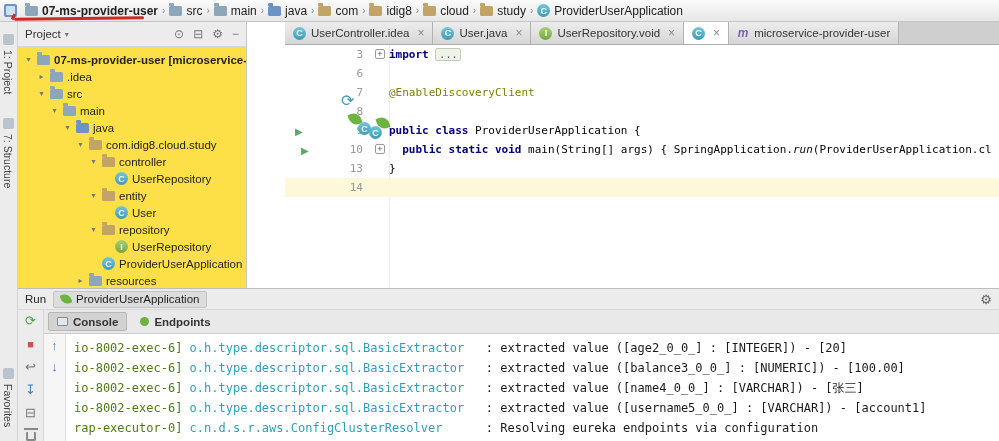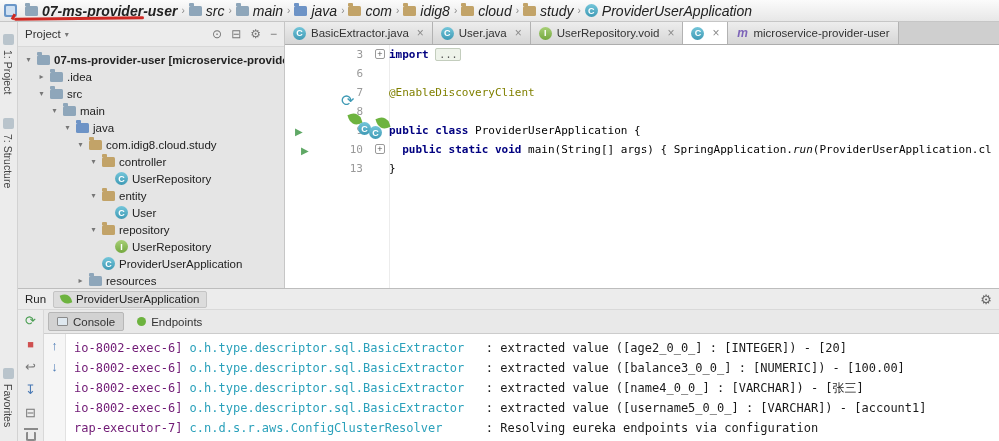--- a/index.html
+++ b/index.html
@@ -6,36 +6,36 @@
   body { font-family:"Liberation Sans", sans-serif; background:#e8e8e8; }
   #app { position:relative; width:999px; height:441px; background:#fff; overflow:hidden; font-size:12px; color:#222; }
 
   
   #breadcrumb { position:absolute; left:0; top:0; width:100%; height:22px;
     background:linear-gradient(#fbfbfb,#e7e7e7); border-bottom:1px solid #c6c6c6;
     display:flex; align-items:center; padding-left:4px; z-index:30; }
   .app-ico { width:13px; height:13px; background:#6a96c8; border-radius:2px; margin-right:5px; position:relative; }
   .app-ico::after { content:""; position:absolute; left:2px; top:2px; right:2px; bottom:2px; background:#cfe0f2; border-radius:1px; }
   .bc-item { display:flex; align-items:center; gap:4px; padding:0 3px; height:100%; }
-  .bc-label { font-size:14px; color:#222; white-space:nowrap;font-style:italic; }
+  .bc-label { font-size:12px; color:#222; white-space:nowrap; }
   .bc-item.first .bc-label { font-weight:bold; }
   .sep { color:#8a8a8a; font-size:10px; margin:0 1px; }
   #red-underline { position:absolute; left:14px; top:17px; width:130px; height:3px;
     background:#ce2a24; border-radius:2px; transform:rotate(-0.7deg); z-index:40; }
   #red-underline::before { content:""; position:absolute; left:-2px; top:-4px; width:3px; height:6px; background:#ce2a24; transform:rotate(28deg); }
 
   
   #left-strip { position:absolute; left:0; top:22px; width:18px; height:419px;
     background:#ececec; border-right:1px solid #d2d2d2; z-index:20; }
   .stripico { position:absolute; left:3px; width:11px; height:11px; background:#b9c4cc; border-radius:2px; }
   .vl { position:absolute; left:2px; writing-mode:vertical-rl; font-size:10.5px; color:#444; white-space:nowrap; }
 
   
-  #project-panel { position:absolute; left:18px; top:22px; width:267px; height:266px;
-    background:#e5e5e5; border-right:1px solid #c6c6c6; overflow:hidden; }
+  #project-panel { position:absolute; left:18px; top:22px; width:229px; height:266px;
+    background:#fde047; border-right:1px solid #c6c6c6; overflow:hidden; }
   #project-header { height:25px; background:#ececec; border-bottom:1px solid #d8d8d8;
     display:flex; align-items:center; padding:0 7px; gap:4px; }
   #project-title { font-size:11.5px; color:#333; }
   .caret { font-size:8px; color:#777; }
   .hdr-icons { margin-left:auto; display:flex; gap:9px; color:#777; font-size:12px; }
   .hdr-icons span { cursor:default; }
   #tree { padding-top:4px; }
   .trow { display:flex; align-items:center; height:17px; gap:4px; font-size:11.5px;
     white-space:nowrap; padding-left:calc(6px + var(--i)*13px); }
   .trow .tlabel.bold { font-weight:bold; }
@@ -93,30 +93,30 @@
     border-right:1px solid #d8d8d8; display:flex; flex-direction:column; align-items:center; gap:9px; padding-top:4px; }
   .tbico { font-size:13px; line-height:14px; color:#777; }
   .tbico.green { color:#4a9e52; }
   .tbico.red { color:#cf5050; font-size:11px; }
   .tbico.blue { color:#4a7ab5; }
   .trash { width:10px; height:11px; border:2px solid #8a8a8a; border-top:none; border-radius:1px 1px 2px 2px; position:relative; margin-top:3px; }
   .trash::before { content:""; position:absolute; top:-4px; left:-4px; width:14px; height:2px; background:#8a8a8a; }
   #run-tabs { position:absolute; left:26px; top:0; right:0; height:24px; display:flex; align-items:center;
     gap:4px; padding-left:4px; border-bottom:1px solid #cccccc; background:#e9e9e9; }
   .rtab { display:flex; align-items:center; gap:5px; height:19px; padding:0 8px; font-size:11.5px;
-    color:#333; border-radius:2px; border:1px solid transparent; }
+    color:#333; border-radius:2px; border:1px solid transparent;font-weight:bold; }
   .rtab.active { background:#d2d2d2; border-color:#b7b7b7; }
   .mini-screen { width:11px; height:9px; border:1px solid #8a8a8a; border-radius:1px; background:#dfe8ef; }
   .green-dot { width:9px; height:9px; border-radius:50%; background:#6db33f; }
   #run-toolbar2 { position:absolute; left:26px; top:24px; bottom:0; width:22px; background:#f6f6f6;
     border-right:1px solid #e2e2e2; display:flex; flex-direction:column; align-items:center; gap:7px; padding-top:5px; }
   #console { position:absolute; left:48px; top:24px; right:0; bottom:0; background:#fff; padding:4px 0 0 8px; overflow:hidden; }
   .cline { height:20px; line-height:20px; white-space:pre; font-family:"DejaVu Sans Mono",monospace;
     font-size:12px; color:#1a1a1a; }
-  .pfx { color:#701a75; }
+  .pfx { color:#4d7c0f; }
   .lg { color:#2ba1bb; display:inline-block; min-width:41ch; }
   .msg { color:#1a1a1a; }
 </style>
 </head>
 <body>
 
 <div id="app">
 
   <div id="breadcrumb">
     <span class="app-ico"></span>
@@ -257,21 +257,21 @@
           <span class="arrow">▸</span>
           <span class="fold-ico"></span>
           <span class="tlabel">resources</span>
         </div>
     </div>
   </div>
 
   <div id="tabbar">
     <div class="etab">
         <span class="badge class">C</span>
-        <span>BasicExtractor.java</span>
+        <span>UserController.idea</span>
         <span class="close">×</span>
       </div>
     <div class="etab">
         <span class="badge class">C</span>
         <span>User.java</span>
         <span class="close">×</span>
       </div>
     <div class="etab">
         <span class="badge iface">I</span>
         <span>UserRepository.void</span>
@@ -320,20 +320,25 @@
       <span class="lnum">10</span>
       <span class="foldcol">
           <span class="plusbox">+</span>
         </span>
       <span class="code"><span class="kw">  public static void </span><span>main(String[] args) { SpringApplication.</span><span class="mth">run</span><span>(ProviderUserApplication.cl</span></span>
     </div>
     <div class="eline">
       <span class="lnum">13</span>
       <span class="foldcol"></span>
       <span class="code"><span>}</span></span>
+    </div>
+    <div class="eline current">
+      <span class="lnum">14</span>
+      <span class="foldcol"></span>
+      <span class="code"></span>
     </div>
 
     <span class="ghost refresh-glyph" style="left:56px; top:48px">⟳</span>
     <span class="ghost leaf" style="left:64px; top:68px"></span>
     <span class="ghost leaf" style="left:92px; top:72px"></span>
     <span class="ghost badge class" style="left:73px; top:77px">C</span>
     <span class="ghost badge class" style="left:84px; top:81px">C</span>
   </div>
 
   <div id="run-panel">
@@ -366,18 +371,18 @@
       </div>
       <div id="run-toolbar2">
         <span class="tbico blue">↑</span>
         <span class="tbico blue">↓</span>
       </div>
       <div id="console">
         <div class="cline"><span class="pfx">io-8002-exec-6]</span> <span class="lg">o.h.type.descriptor.sql.BasicExtractor</span><span class="msg">: extracted value ([age2_0_0_] : [INTEGER]) - [20]</span></div>
         <div class="cline"><span class="pfx">io-8002-exec-6]</span> <span class="lg">o.h.type.descriptor.sql.BasicExtractor</span><span class="msg">: extracted value ([balance3_0_0_] : [NUMERIC]) - [100.00]</span></div>
         <div class="cline"><span class="pfx">io-8002-exec-6]</span> <span class="lg">o.h.type.descriptor.sql.BasicExtractor</span><span class="msg">: extracted value ([name4_0_0_] : [VARCHAR]) - [张三]</span></div>
         <div class="cline"><span class="pfx">io-8002-exec-6]</span> <span class="lg">o.h.type.descriptor.sql.BasicExtractor</span><span class="msg">: extracted value ([username5_0_0_] : [VARCHAR]) - [account1]</span></div>
-        <div class="cline"><span class="pfx">rap-executor-7]</span> <span class="lg">c.n.d.s.r.aws.ConfigClusterResolver</span><span class="msg">: Resolving eureka endpoints via configuration</span></div>
+        <div class="cline"><span class="pfx">rap-executor-0]</span> <span class="lg">c.n.d.s.r.aws.ConfigClusterResolver</span><span class="msg">: Resolving eureka endpoints via configuration</span></div>
       </div>
     </div>
   </div>
 
 </div>
 
 </body></html>

